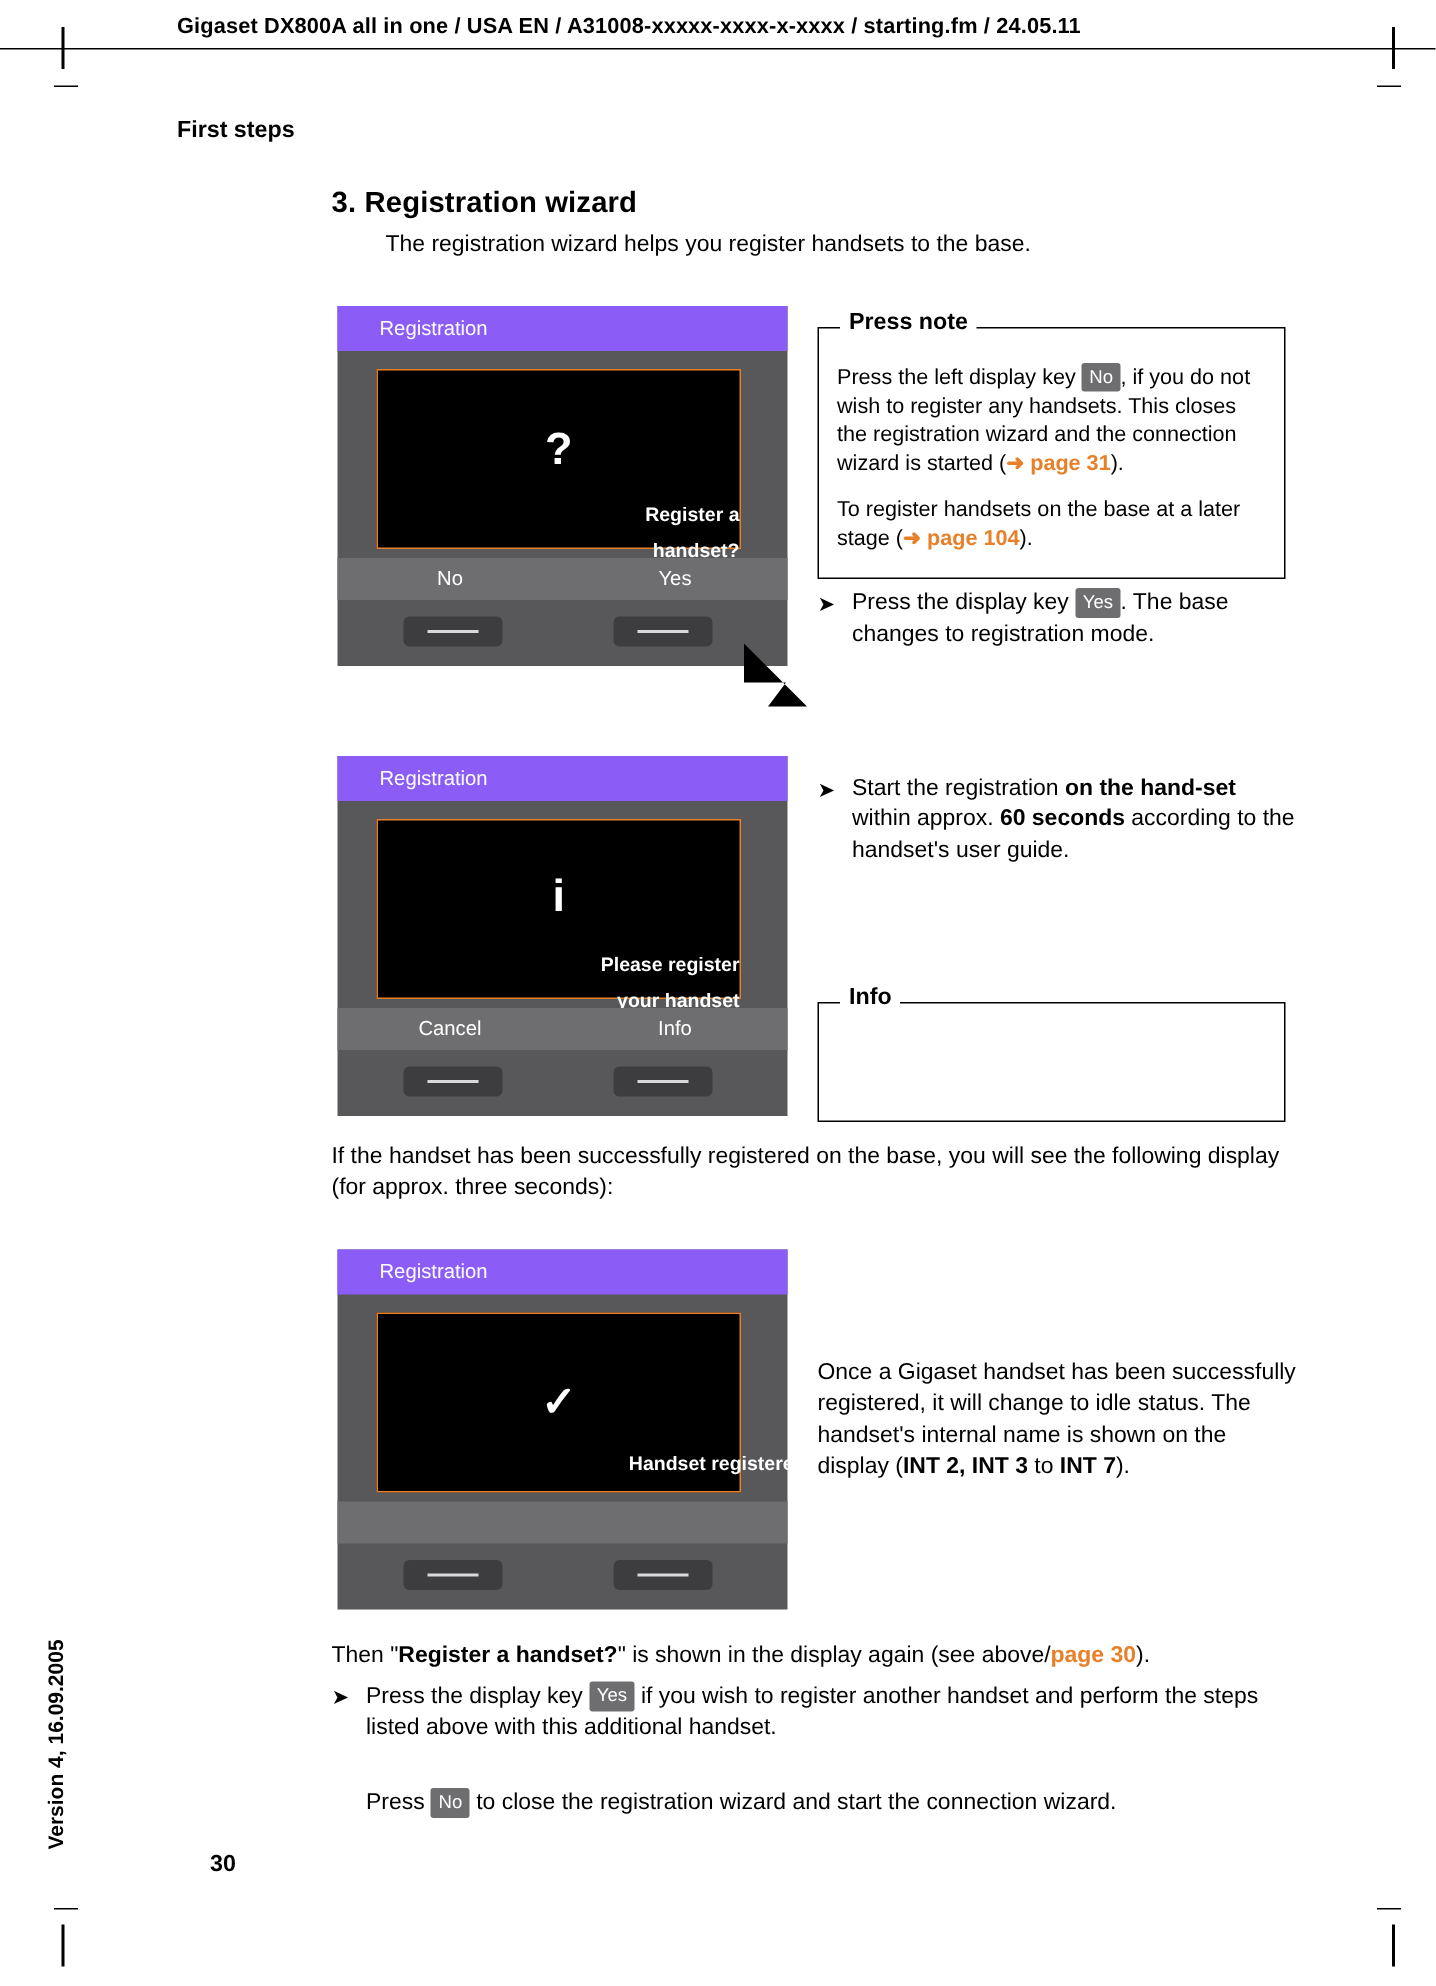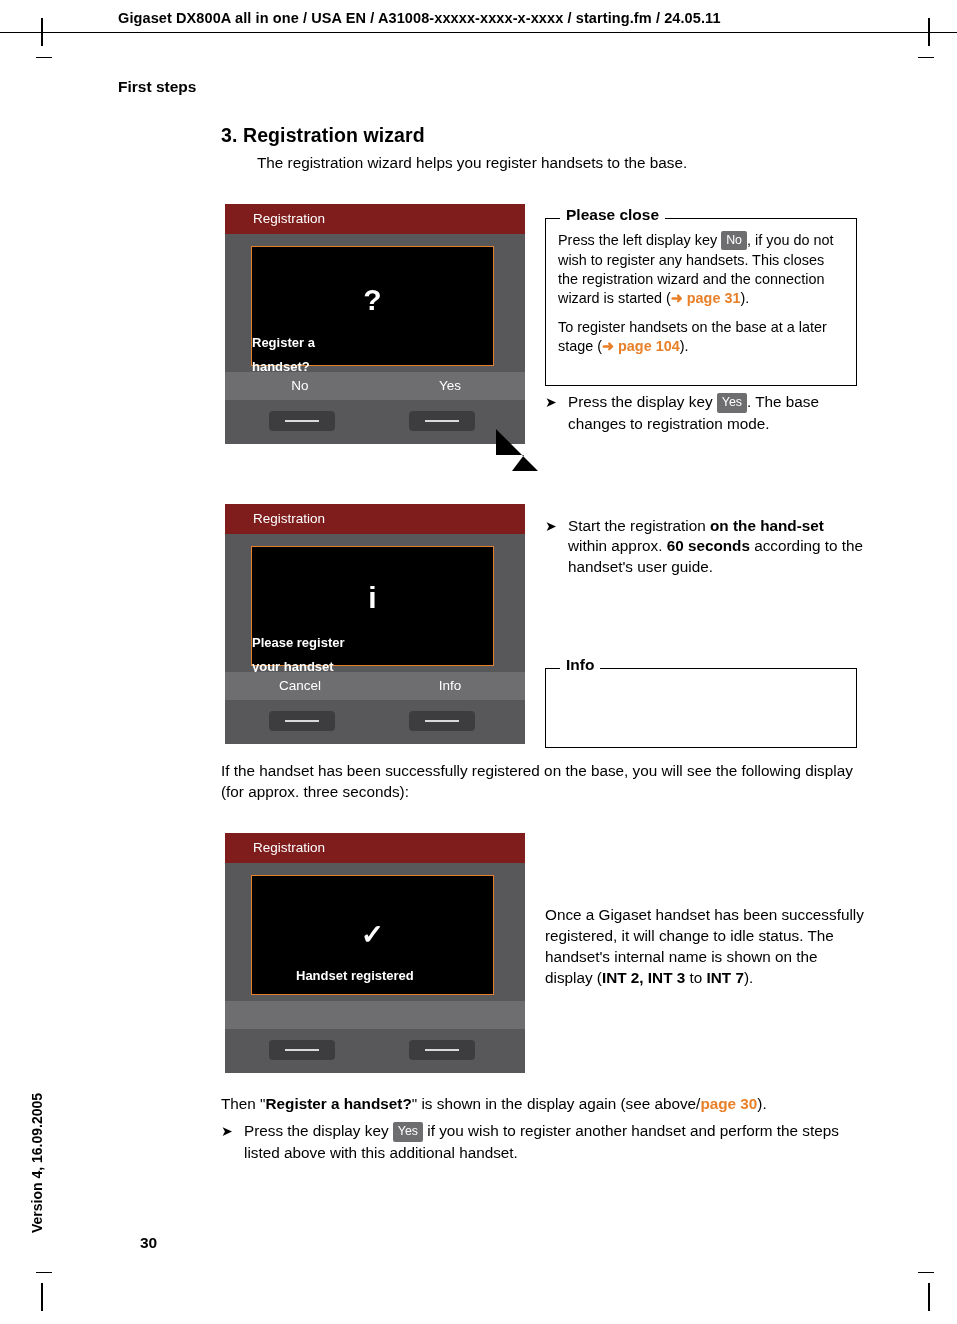--- a/index.html
+++ b/index.html
@@ -94,21 +94,21 @@
   .phone {
     position: absolute;
     background: #58585a;
   }
   .phone .titlebar {
     position: absolute;
     left: 0;
     top: 0;
     width: 100%;
     height: 30px;
-    background: #7f1d1d;
+    background: #8b5cf6;
     color: #ffffff;
     font-size: 13.5px;
     line-height: 30px;
     padding-left: 28px;
     box-sizing: border-box;
   }
   .phone .screen {
     position: absolute;
     background: #000000;
     border: 1.5px solid #e8802a;
@@ -117,21 +117,21 @@
   .screen .big-glyph {
     position: absolute;
     width: 100%;
     text-align: center;
     color: #ffffff;
     font-weight: bold;
   }
   .screen .line1, .screen .line2 {
     position: absolute;
     width: 100%;
-    text-align: left;
+    text-align: right;
     color: #ffffff;
     font-size: 13px;
     font-weight: bold;
   }
   .softkeys {
     position: absolute;
     left: 0;
     width: 100%;
     height: 28px;
     background: #6e6e70;
@@ -181,21 +181,21 @@
     background: #ffffff;
     padding: 0 6px;
     font-size: 15.5px;
     font-weight: bold;
   }
   .notebox .note-body {
     padding: 12px 12px 10px 12px;
     font-size: 14.4px;
     line-height: 1.32;
   }
-  .notebox .note-body p { margin: 0 0 10px 0; }
+  .notebox .note-body p { margin: 12px 0 10px 0; }
   .notebox .note-body p:last-child { margin-bottom: 0; }
 
   .dkey {
     display: inline-block;
     background: #6e6e70;
     color: #ffffff;
     font-size: 12.4px;
     padding: 1px 5px 2px 5px;
     border-radius: 2px;
     vertical-align: baseline;
@@ -275,21 +275,21 @@
     </div>
     <div class="keycap" style="left:44px; top:207px;"></div>
     <div class="keycap" style="left:184px; top:207px;"></div>
   </div>
 
   <svg class="arrow-cursor" viewBox="0 0 80 70">
     <polygon points="8,2 72,66 46,66 58,50 30,50 30,24" fill="#000"></polygon>
   </svg>
 
   <div class="notebox" style="left:545px; top:218px; width:312px; height:168px;">
-    <div class="note-title">Please close</div>
+    <div class="note-title">Press note</div>
     <div class="note-body">
       <p><span>Press the left display key </span><span class="dkey">No</span><span>, if you do not wish to register any handsets. This closes the registration wizard and the connection wizard is started (</span><span class="link">➜</span> <span class="link">page 31</span><span>).</span></p>
       <p><span>To register handsets on the base at a later stage (</span><span class="link">➜</span> <span class="link">page 104</span><span>).</span></p>
     </div>
   </div>
 
   <div class="bullet-block" style="left:545px; top:392px; width:315px;">
     <span class="bullet-arrow">➤</span>
     <span class="bullet-text"><span>Press the display key </span><span class="dkey">Yes</span><span>. The base changes to registration mode.</span></span>
   </div>
@@ -336,16 +336,17 @@
 
   <div class="para" style="left:545px; top:905px; width:320px;"><span>Once a Gigaset handset has been successfully registered, it will change to idle status. The handset's internal name is shown on the display (</span><b>INT 2, INT 3</b><span> to </span><b>INT 7</b><span>).</span></div>
 
   <div class="para" style="left:221px; top:1094px; width:670px;"><span>Then "</span><b>Register a handset?</b><span>" is shown in the display again (see above/</span><span class="link">page 30</span><span>).</span></div>
 
   <div class="bullet-block" style="left:221px; top:1121px; width:650px;">
     <span class="bullet-arrow">➤</span>
     <span class="bullet-text"><span>Press the display key </span><span class="dkey">Yes</span><span> if you wish to register another handset and perform the steps listed above with this additional handset.</span></span>
   </div>
 
+  <div class="para" style="left:244px; top:1192px; width:650px;"><span>Press </span><span class="dkey">No</span><span> to close the registration wizard and start the connection wizard.</span></div>
 
   <div class="pagenum">30</div>
 
 </div>
 
 </body></html>

